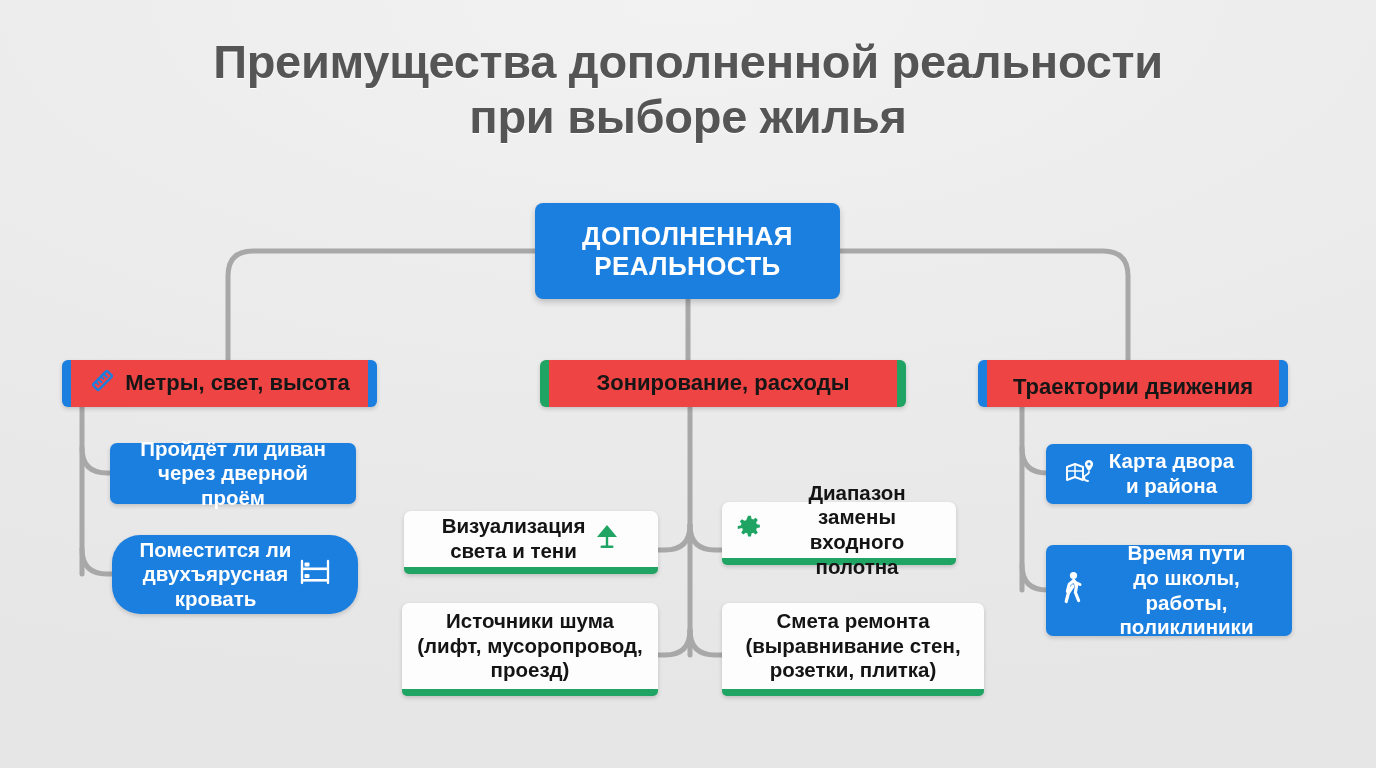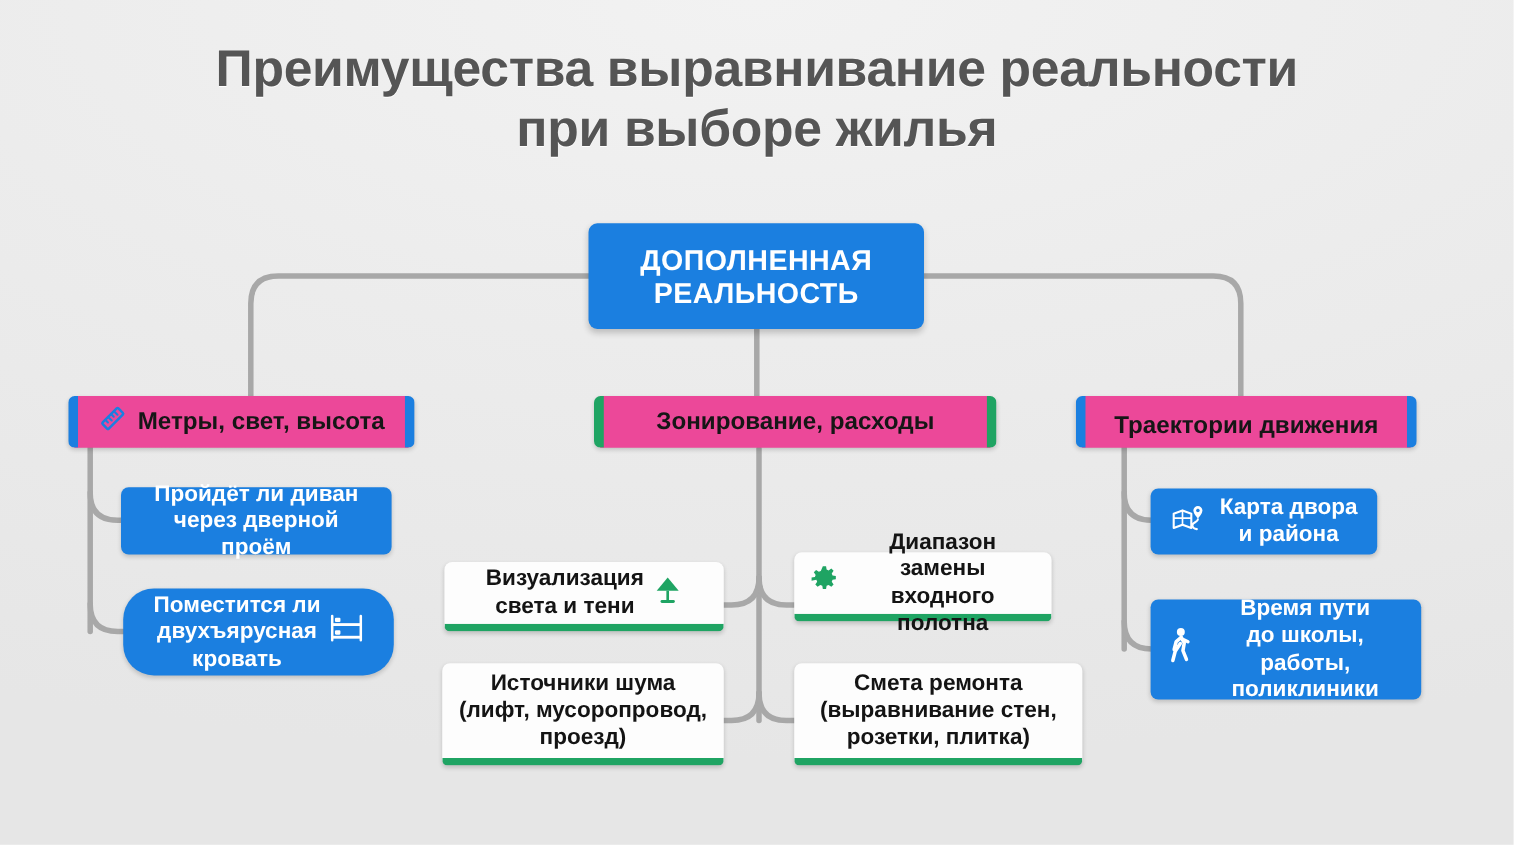--- a/index.html
+++ b/index.html
@@ -46,21 +46,21 @@
     background:#1b7fe0;
     color:#ffffff;
     font-size:26px; line-height:1.16;
     letter-spacing:.4px;
     border-radius:8px;
     box-shadow:0 3px 6px rgba(0,0,0,.2);
   }
 
   
   .hdr{
-    background:#ec4899;
+    background:#ef4444;
     color:#161616;
     font-size:22px; line-height:1.1;
     height:47px;
     border-radius:6px;
   }
   .hdr.blue{ border-left:9px solid #1b7fe0; border-right:9px solid #1b7fe0; }
   .hdr.green{ border-left:9px solid #1fa463; border-right:9px solid #1fa463; }
 
   
   .leaf-blue{
@@ -78,21 +78,21 @@
 
   .ic{ flex:0 0 auto; display:block; }
   .ic.l{ order:-1; }
 </style>
 </head>
 <body>
 
 <div id="stage">
 
   <div class="title">
-    <span>Преимущества выравнивание реальности</span>
+    <span>Преимущества дополненной реальности</span>
     <span class="l2">при выборе жилья</span>
   </div>
 
   <svg class="wires" viewBox="0 0 1376 768">
 
     <path d="M535,251 L253,251 Q228,251 228,276 L228,360"></path>
 
     <path d="M688,299 L688,360"></path>
 
     <path d="M840,251 L1103,251 Q1128,251 1128,276 L1128,360"></path>

